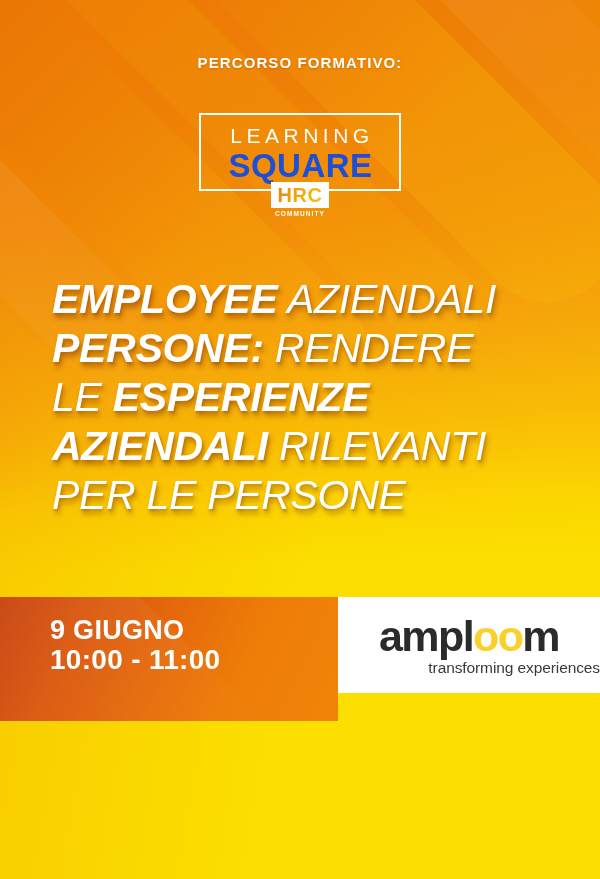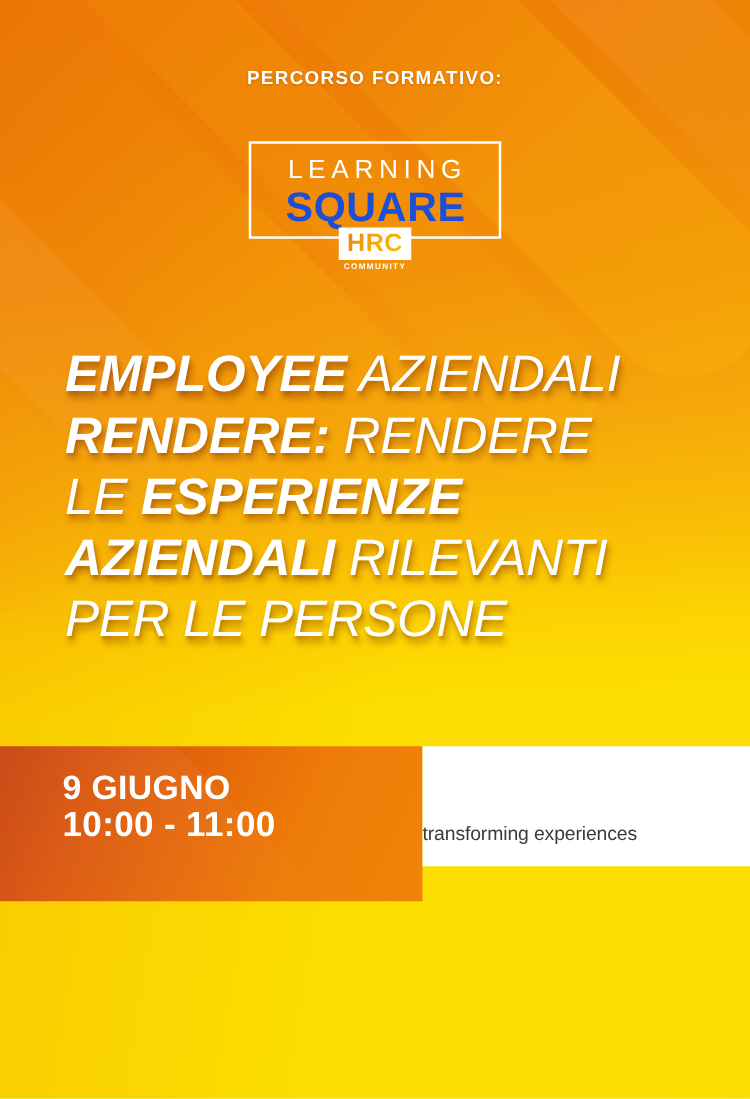--- a/index.html
+++ b/index.html
@@ -242,21 +242,21 @@
     color: #2B2B2B;
   }
   .sponsor-logo .oo {
     color: #FCD02B;
   }
   .sponsor-tag {
     position: absolute;
     left: 0;
     right: 0;
     top: 62px;
-    text-align: left;
+    text-align: right;
     font-size: 15.5px;
     font-weight: normal;
     letter-spacing: -0.1px;
     line-height: 18px;
     color: #3A3A3A;
   }
 </style>
 </head>
 <body>
 
@@ -281,29 +281,32 @@
     <div class="ls-learning">LEARNING</div>
     <div class="ls-square">SQUARE</div>
   </div>
   <div class="hrc-badge">
     <span class="hrc-letters">HRC</span>
   </div>
   <div class="hrc-community">COMMUNITY</div>
 
   <div class="title">
       <span class="ln"><b>EMPLOYEE</b><span> AZIENDALI</span></span>
-      <span class="ln"><b>RENDERE:</b><span> RENDERE</span></span>
+      <span class="ln"><b>PERSONE:</b><span> RENDERE</span></span>
       <span class="ln"><span>LE </span><b>ESPERIENZE</b></span>
       <span class="ln"><b>AZIENDALI</b><span> RILEVANTI</span></span>
       <span class="ln"><span>PER LE PERSONE</span></span>
     </div>
 
   <div class="date-band">
     <div class="band-gloss"></div>
     <div class="date-day">9 GIUGNO</div>
     <div class="date-time">10:00 - 11:00</div>
   </div>
 
   <div class="sponsor-panel">
+    <div class="sponsor-logo">
+      <span>ampl</span><span class="oo">oo</span><span>m</span>
+    </div>
     <div class="sponsor-tag">transforming experiences</div>
   </div>
 
 </div>
 
 </body></html>

